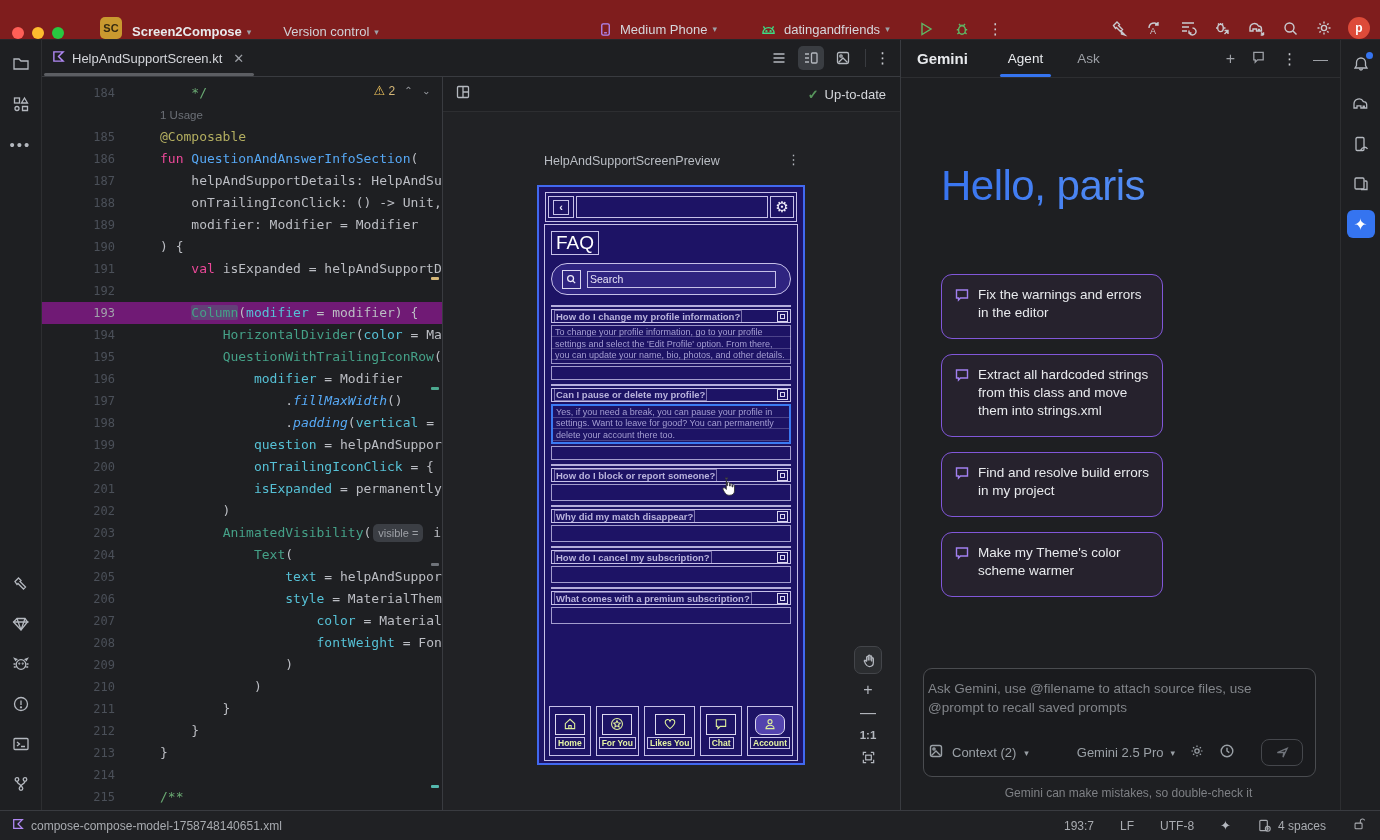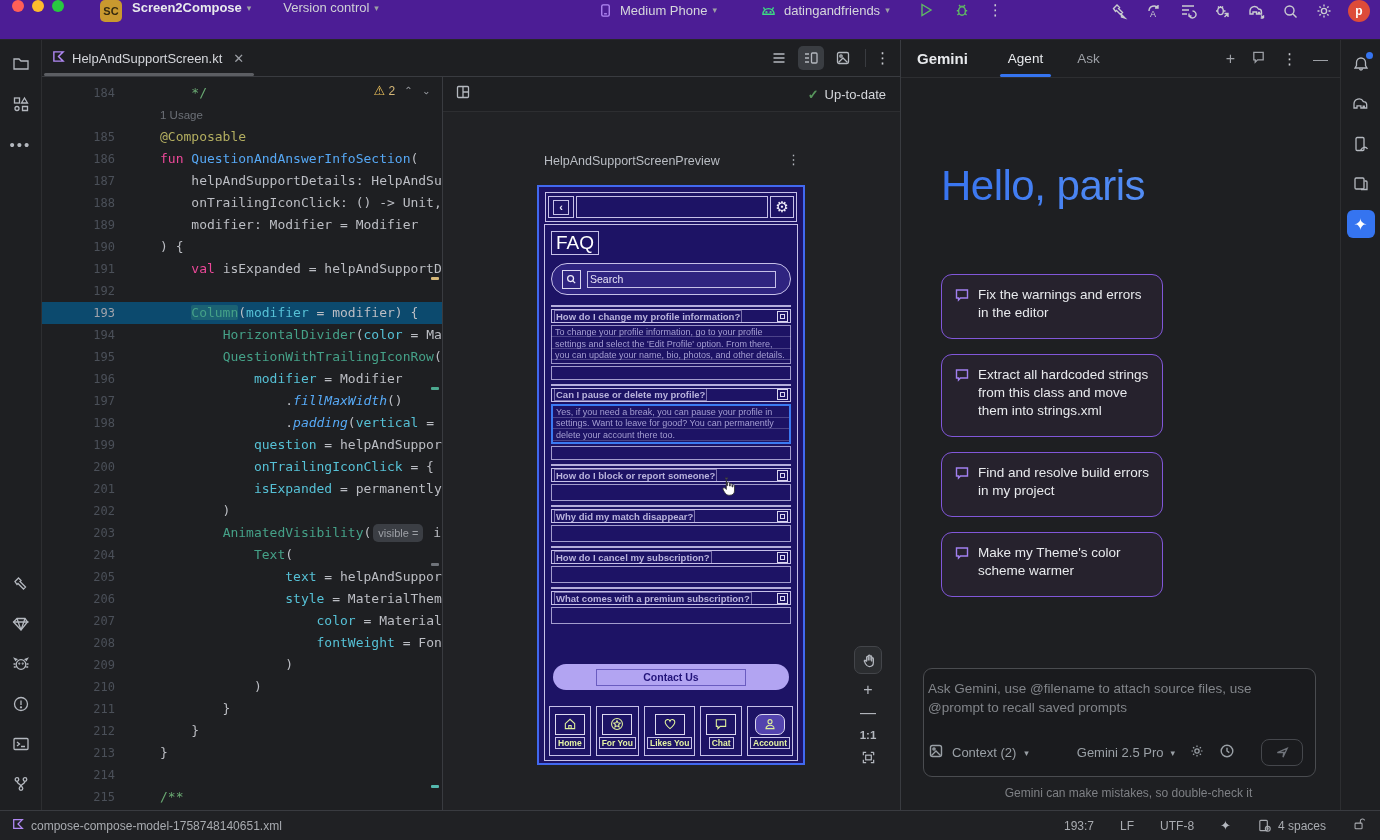--- a/index.html
+++ b/index.html
@@ -1,21 +1,21 @@
 <!DOCTYPE html>
 <html><head>
 <meta charset="utf-8">
 <style>
   * { margin:0; padding:0; box-sizing:border-box; }
   html,body { width:1380px; height:840px; overflow:hidden; background:#1e1f22;
     font-family:"Liberation Sans", sans-serif; color:#d5d7dc; }
   .app { width:1380px; height:840px; display:flex; flex-direction:column; position:relative; }
 
   
-  .titlebar { height:40px; background:#4c1d95; display:flex; align-items:flex-start; flex:0 0 40px;
+  .titlebar { height:40px; background:#7f1d1d; display:flex; align-items:flex-end; flex:0 0 40px;
     border-bottom:1px solid #26272a; position:relative; }
   .traffic { display:flex; gap:8px; padding:0 14px 0 12px; }
   .tl { width:12px; height:12px; border-radius:50%; }
   .tl.r { background:#ff5f57; } .tl.y { background:#febc2e; } .tl.g { background:#28c840; }
   .proj-badge { width:22px; height:22px; border-radius:5px; background:#c9992f; color:#352a10;
     font-size:11px; font-weight:bold; display:flex; align-items:center; justify-content:center; margin-left:22px; }
   .tb-item { display:flex; align-items:center; gap:5px; margin-left:10px; font-size:13px; cursor:default; }
   .tb-item .chev { color:#9da0a6; font-size:9px; }
   .proj-name { font-weight:600; color:#e8eaed; }
   .vc { color:#cfd1d6; margin-left:32px; }
@@ -53,21 +53,21 @@
   .vicon svg { stroke:#b4b8bf; fill:none; stroke-width:1.3; }
   .vicon.sel { background:#3a3d42; }
   .vsep { width:1px; height:18px; background:#393b40; margin:0 3px; }
 
   .edit-preview { flex:1; display:flex; min-height:0; }
 
   
   .editor { width:401px; flex:0 0 401px; border-right:1px solid #393b40; position:relative; overflow:hidden;
     font-family:"DejaVu Sans Mono", monospace; font-size:13px; padding-top:5px; }
   .code-line { height:22px; line-height:22px; display:flex; white-space:pre; }
-  .code-line.caret { background:#0c4a6e; }
+  .code-line.caret { background:#701a75; }
   .num-col { width:73px; text-align:right; color:#4b5059; font-size:12px; flex:0 0 73px; }
   .caret .num-col { color:#a1a3ab; }
   .code-col { padding-left:45px; overflow:hidden; flex:1; }
   .cmt { color:#6aab73; } .ann { color:#b3ae60; } .kw { color:#ec4899; }
   .fn { color:#56a8f5; } .comp { color:#45a188; } .param { color:#56c1d6; }
   .ext { color:#57aaf7; font-style:italic; } .num { color:#2aacb8; } .pl { color:#bcbec4; }
   .hl { background:rgba(70,160,130,.28); border-radius:2px; }
   .chip { background:#3b3e44; color:#9da0a6; border-radius:5px; padding:3px 5px; font-size:11px;
     font-family:"Liberation Sans", sans-serif; margin:0 2px; }
   .usage-inlay { color:#6c7077; font-size:11.5px; font-family:"Liberation Sans", sans-serif; }
@@ -521,23 +521,20 @@
                     <div class="wf-divider"></div>
                     <div class="wf-qrow">
                       <span class="wf-qtext">What comes with a premium subscription?</span>
                       <span class="wf-qicon">
                         <span></span>
                       </span>
                     </div>
                     <div class="wf-spacer"></div>
                   </div>
                 <div class="wf-flex"></div>
-                <div class="wf-contact">
-                  <span class="wf-contact-inner">Contact Us</span>
-                </div>
                 <div class="wf-nav">
                     <div class="wf-nav-item">
                       <div class="wf-nav-iconbox">
                         <svg width="14" height="14" viewBox="0 0 18 18">
                           <path d="M3 8.5 9 3l6 5.5V15H3z"></path>
                           <path d="M7.5 15v-4h3v4"></path>
                         </svg>
                       </div>
                       <div class="wf-nav-label">Home</div>
                     </div>

